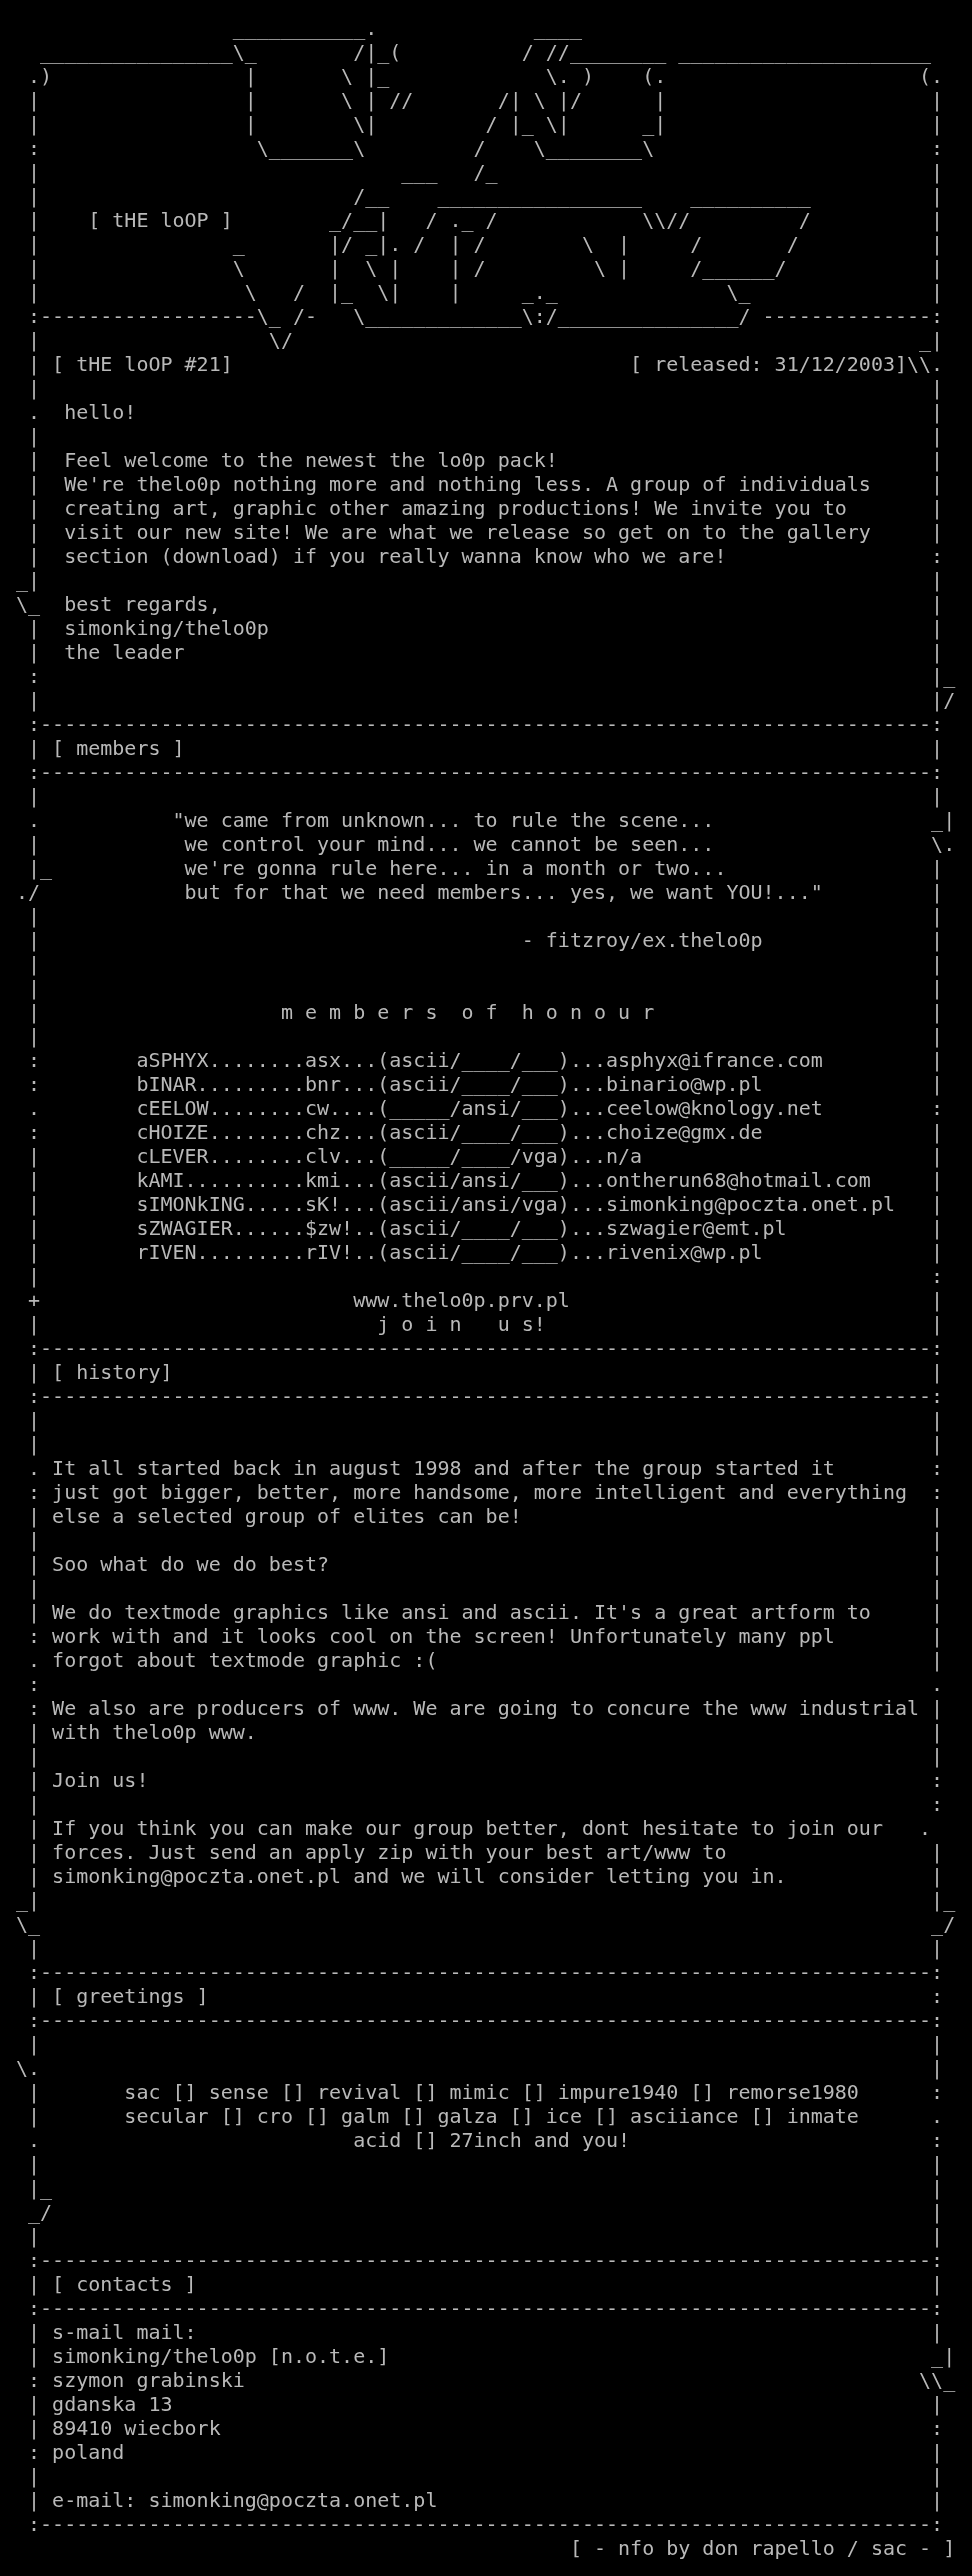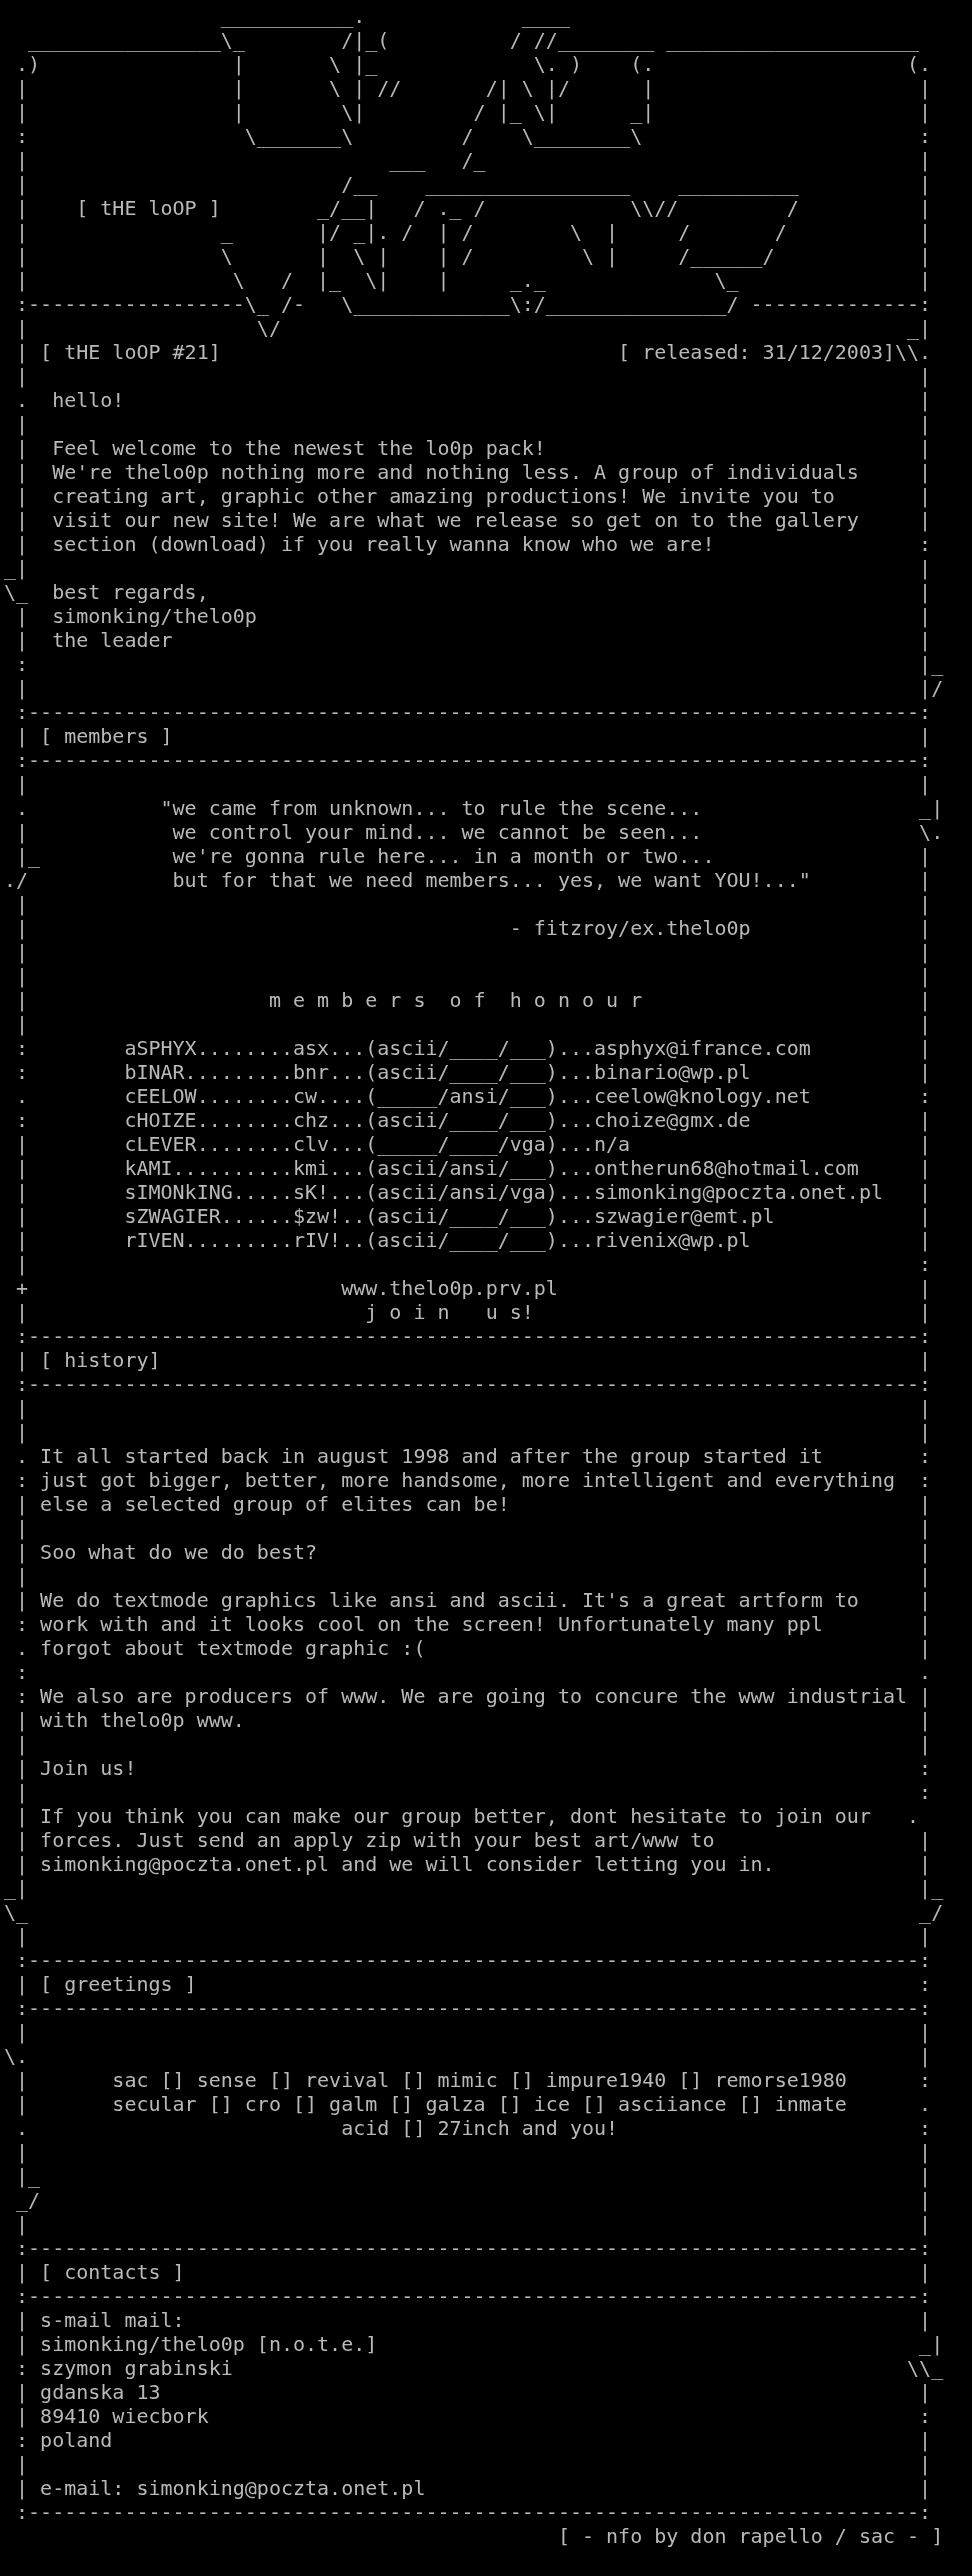--- a/index.html
+++ b/index.html
@@ -9,21 +9,21 @@
   }
   .screen {
     width: 972px;
     height: 2576px;
     background: #000;
     overflow: hidden;
     position: relative;
   }
   pre.nfo {
     margin: 0;
-    padding: 4px;
+    padding: 16px;
     font-family: "DejaVu Sans Mono", "Liberation Mono", monospace;
     font-size: 20px;
     line-height: 24px;
     letter-spacing: 0;
     color: #b9b9b9;
     white-space: pre;
     font-variant-ligatures: none;
   }
 </style>
 </head>

